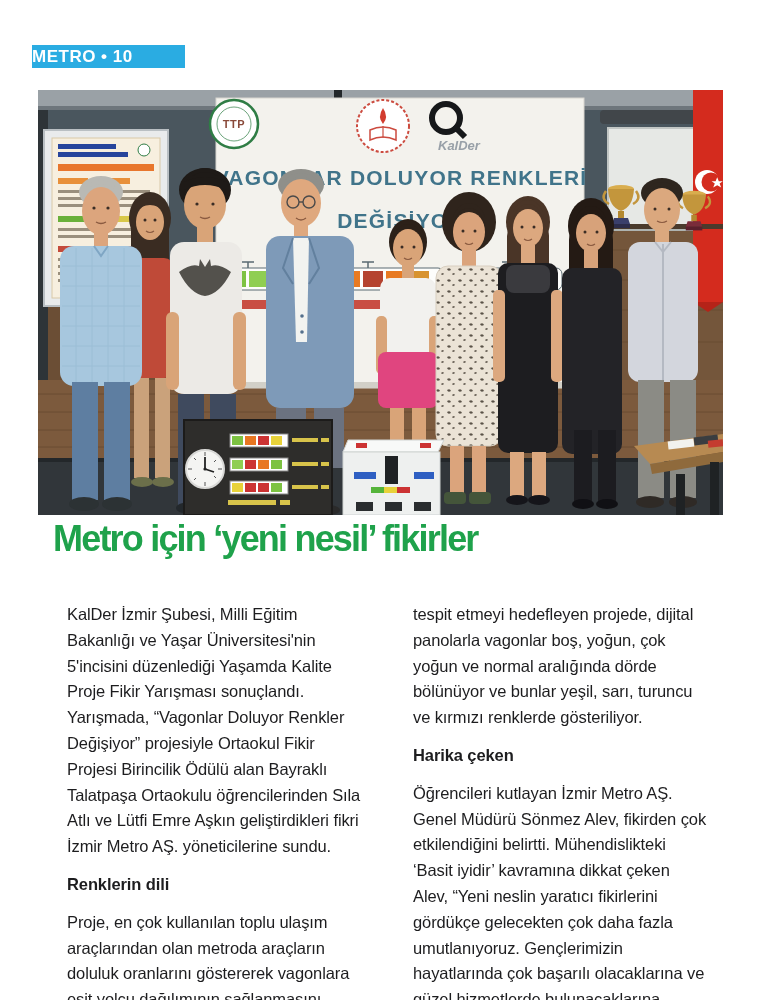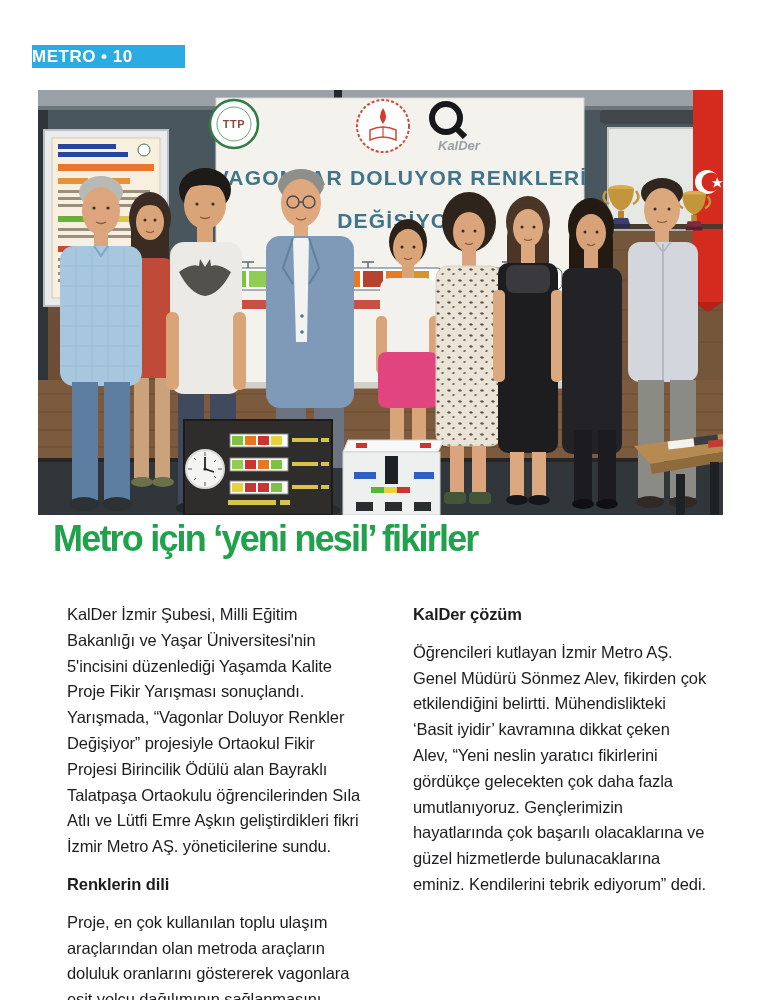--- a/index.html
+++ b/index.html
@@ -425,18 +425,19 @@
 
   <h1 class="headline">Metro için ‘yeni nesil’ fikirler</h1>
 
   <div class="columns">
     <div class="col">
       <p>KalDer İzmir Şubesi, Milli Eğitim Bakanlığı ve Yaşar Üniversitesi'nin 5'incisini düzenlediği Yaşamda Kalite Proje Fikir Yarışması sonuçlandı. Yarışmada, “Vagonlar Doluyor Renkler Değişiyor” projesiyle Ortaokul Fikir Projesi Birincilik Ödülü alan Bayraklı Talatpaşa Ortaokulu öğrencilerinden Sıla Atlı ve Lütfi Emre Aşkın geliştirdikleri fikri İzmir Metro AŞ. yöneticilerine sundu.</p>
       <p class="subhead">Renklerin dili</p>
       <p>Proje, en çok kullanılan toplu ulaşım araçlarından olan metroda araçların doluluk oranlarını göstererek vagonlara eşit yolcu dağılımının sağlanmasını amaçlıyor. Vagonlara eklenen bir aparat yardımıyla binen ve inen yolcu sayısını hesaplayarak doluluk oranını</p>
     </div>
     <div class="col">
-      <p class="subhead">KalDer çözüm</p>
+      <p>tespit etmeyi hedefleyen projede, dijital panolarla vagonlar boş, yoğun, çok yoğun ve normal aralığında dörde bölünüyor ve bunlar yeşil, sarı, turuncu ve kırmızı renklerde gösteriliyor.</p>
+      <p class="subhead">Harika çeken</p>
       <p>Öğrencileri kutlayan İzmir Metro AŞ. Genel Müdürü Sönmez Alev, fikirden çok etkilendiğini belirtti. Mühendislikteki ‘Basit iyidir’ kavramına dikkat çeken Alev, “Yeni neslin yaratıcı fikirlerini gördükçe gelecekten çok daha fazla umutlanıyoruz. Gençlerimizin hayatlarında çok başarılı olacaklarına ve güzel hizmetlerde bulunacaklarına eminiz. Kendilerini tebrik ediyorum” dedi.</p>
     </div>
   </div>
 
 </div>
 
 </body></html>

